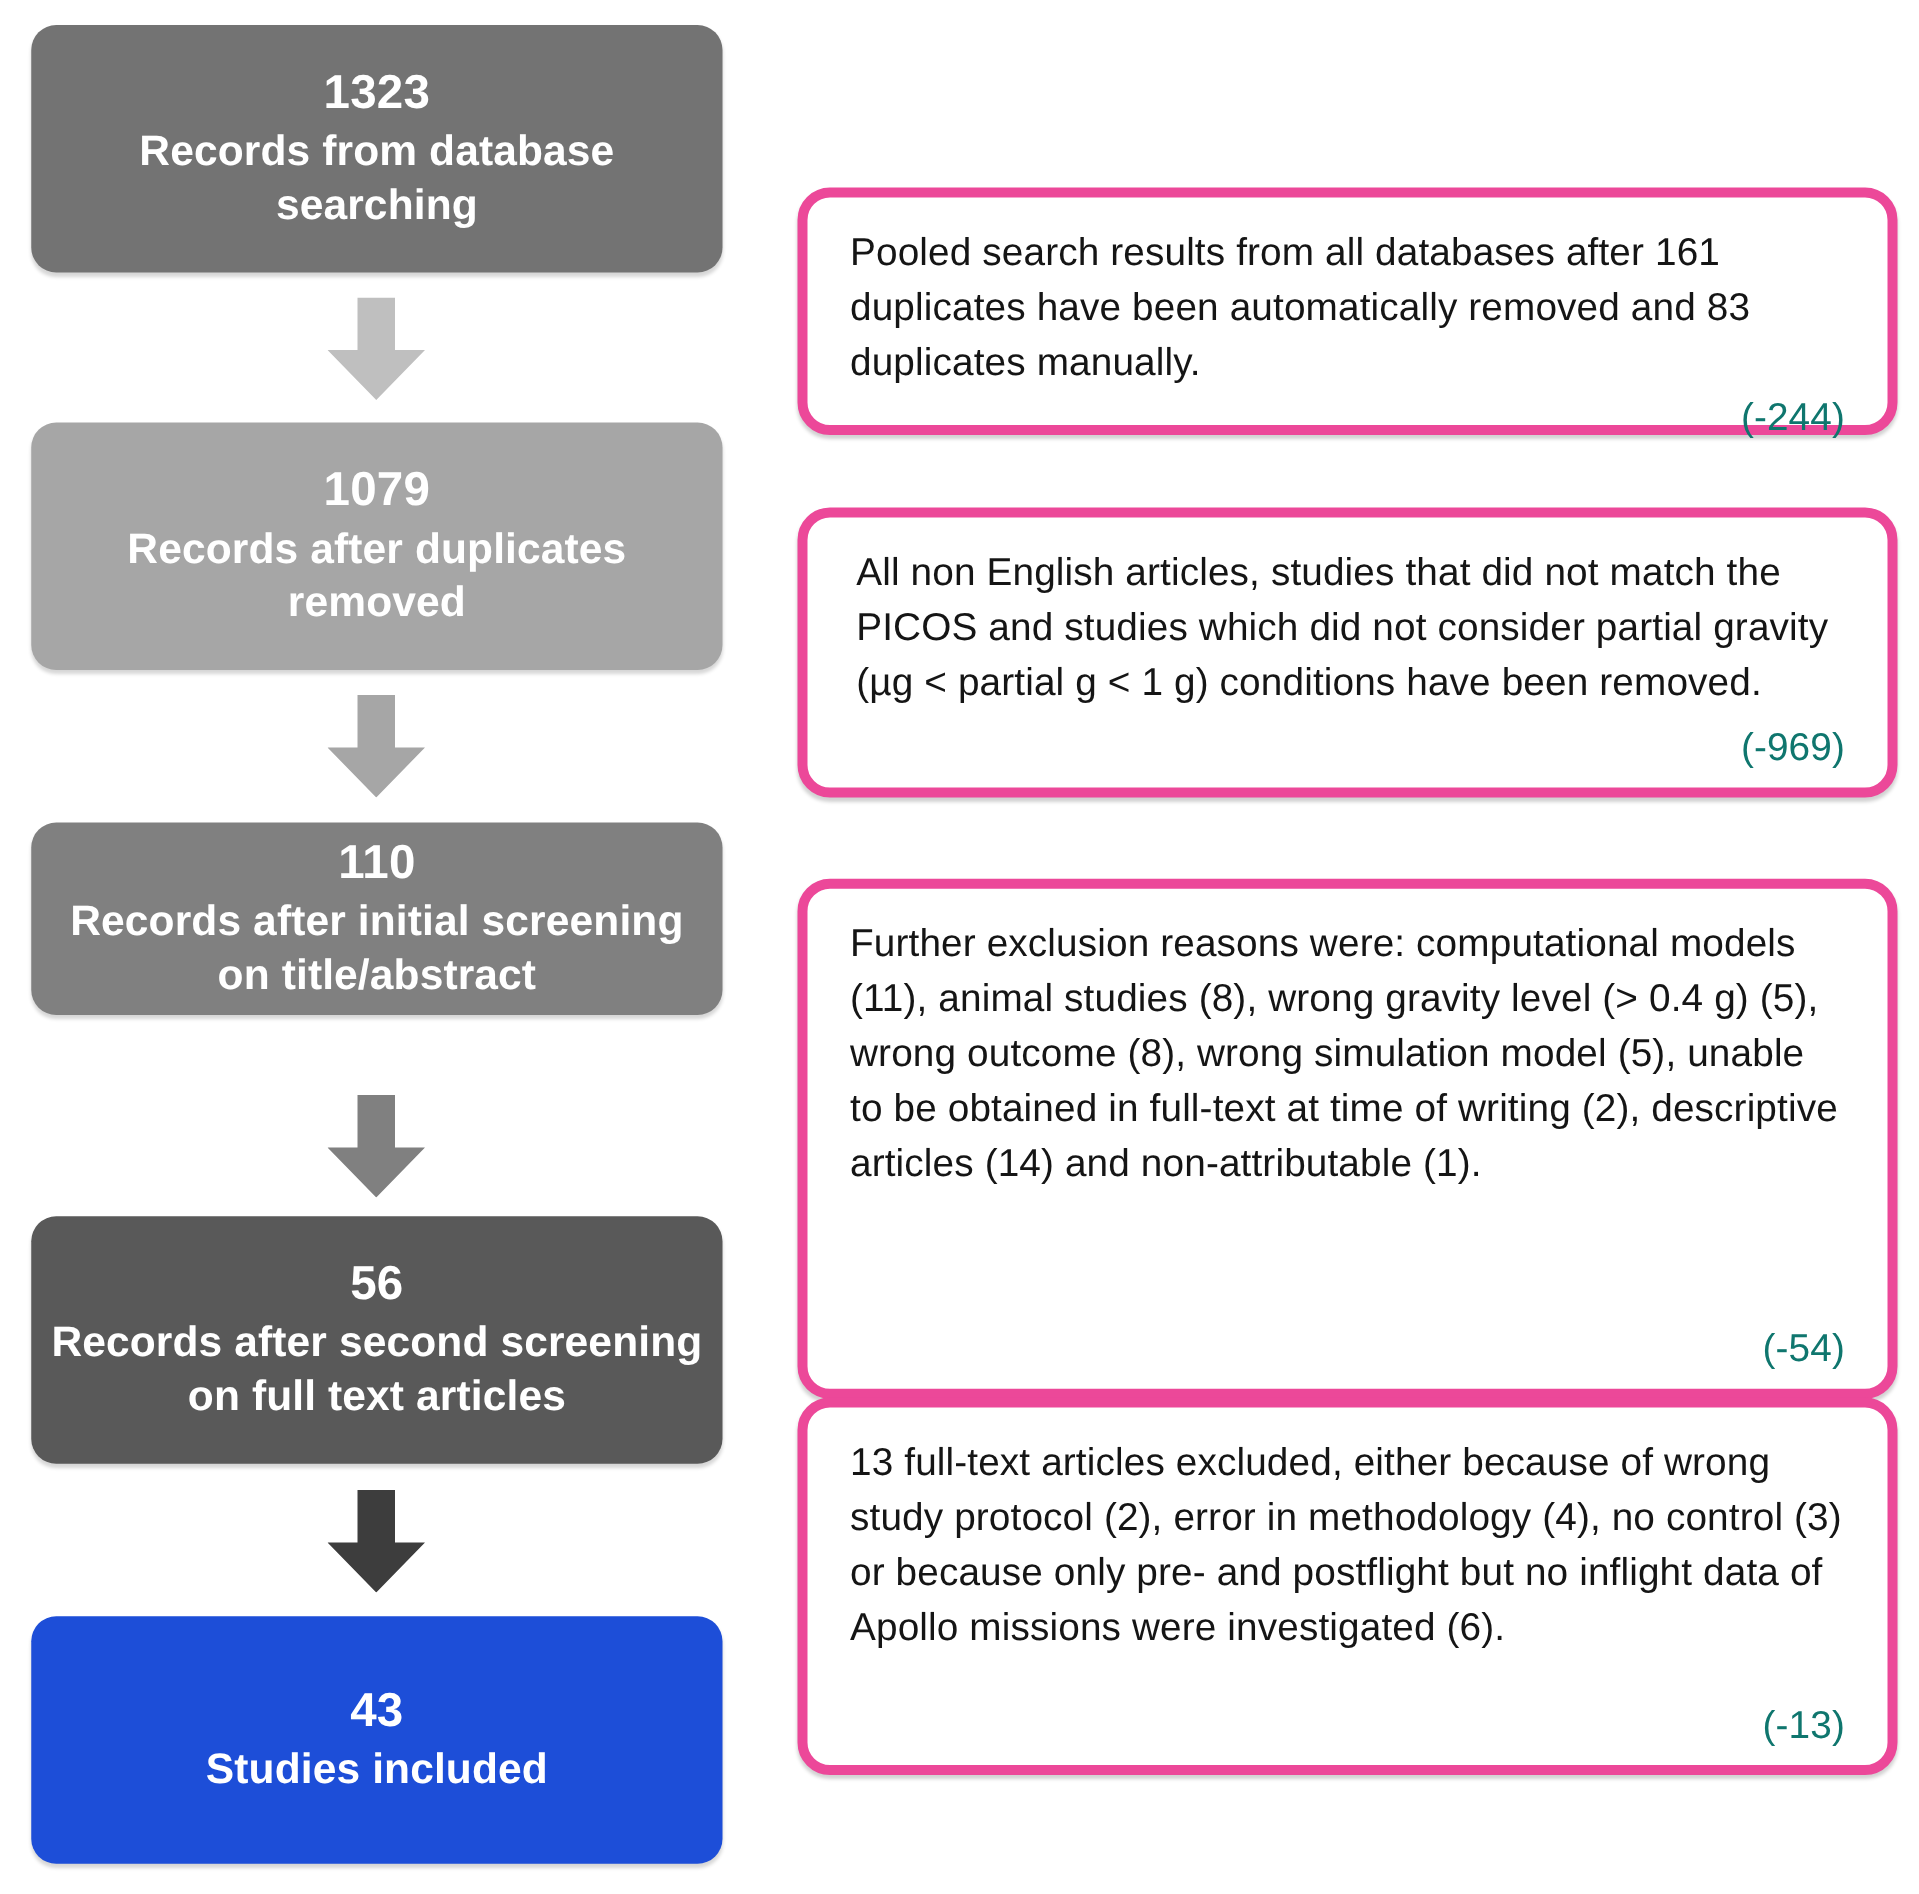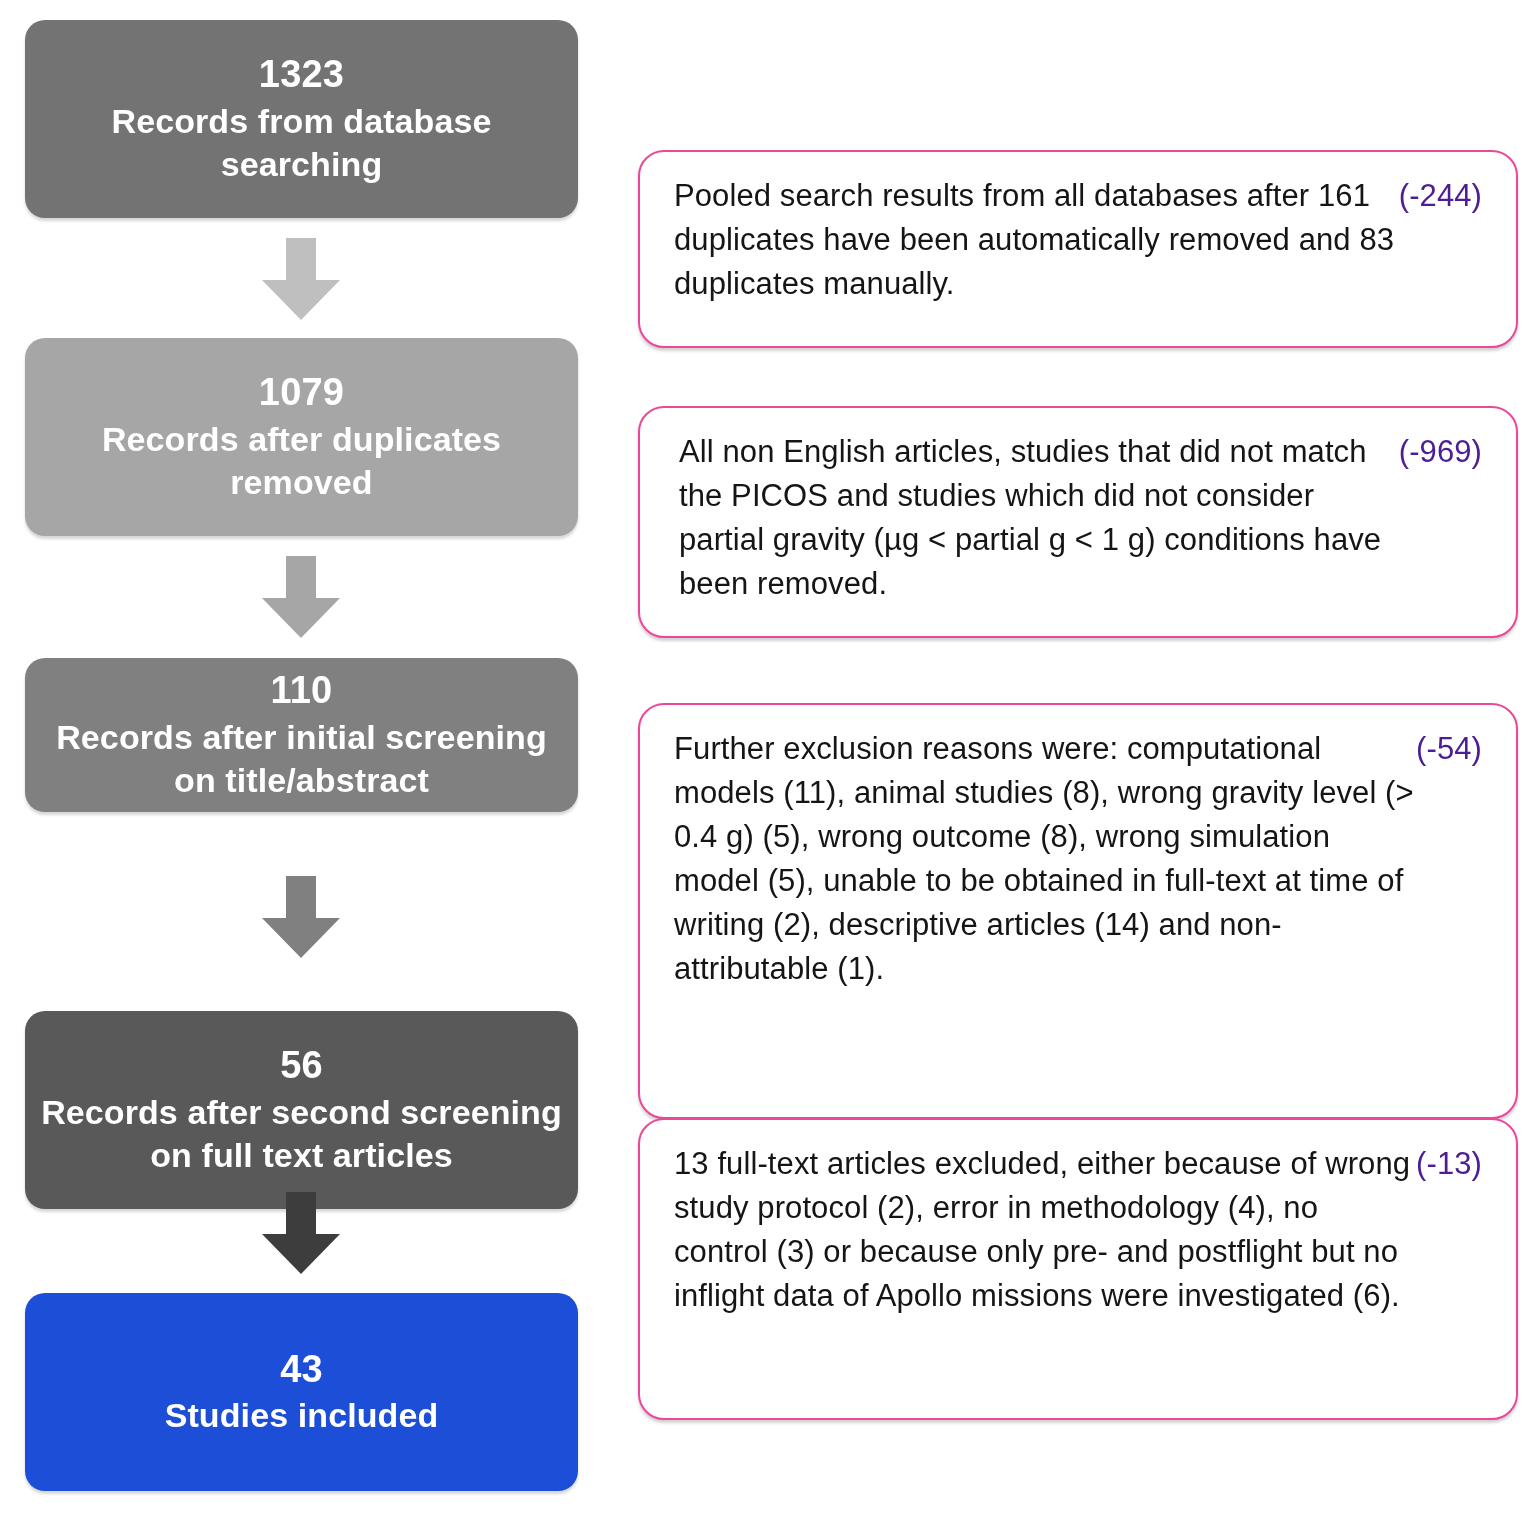--- a/index.html
+++ b/index.html
@@ -58,37 +58,37 @@
   }
   .arrow svg { display: block; width: 100%; height: 100%; }
 
   
   .note-box {
     position: absolute;
     left: 638px;
     width: 880px;
     box-sizing: border-box;
     background: #ffffff;
-    border: 2px solid #ec4899;
+    border: 8px solid #ec4899;
     border-radius: 26px;
     padding: 22px 34px 14px 34px;
     box-shadow: 0 3px 3px rgba(0,0,0,0.18);
     display: flex;
-    flex-direction: row;
+    flex-direction: column;
     justify-content: space-between;
   }
   .note-text {
     font-size: 31px;
     line-height: 1.42;
     color: #151515;
     letter-spacing: 0.1px;
   }
   .note-count {
     font-size: 31px;
-    color: #4c1d95;
+    color: #0f766e;
     text-align: right;
     margin-top: 4px;
     letter-spacing: 0.1px;
   }
 </style>
 </head>
 <body>
 
 <div id="canvas">
 
@@ -118,21 +118,21 @@
     <div class="count">110</div>
     <div class="label">Records after initial screening on title/abstract</div>
   </div>
 
   <div class="arrow" style="top:876px; left:262px;">
     <svg viewBox="0 0 78 82" preserveAspectRatio="none" aria-hidden="true">
       <polygon points="24,0 54,0 54,42 78,42 39,82 0,42 24,42" fill="#808080"></polygon>
     </svg>
   </div>
 
-  <div class="flow-box" style="top:973px; height:198px; background:#595959;margin-top:38px;">
+  <div class="flow-box" style="top:973px; height:198px; background:#595959;">
     <div class="count">56</div>
     <div class="label">Records after second screening on full text articles</div>
   </div>
 
   <div class="arrow" style="top:1192px; left:262px;">
     <svg viewBox="0 0 78 82" preserveAspectRatio="none" aria-hidden="true">
       <polygon points="24,0 54,0 54,42 78,42 39,82 0,42 24,42" fill="#3d3d3d"></polygon>
     </svg>
   </div>
 

